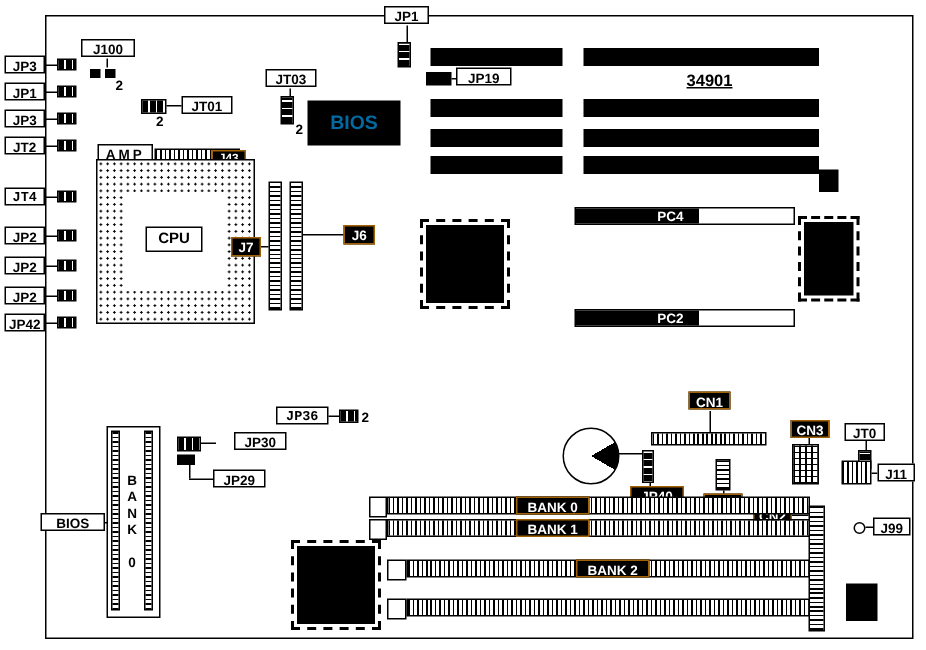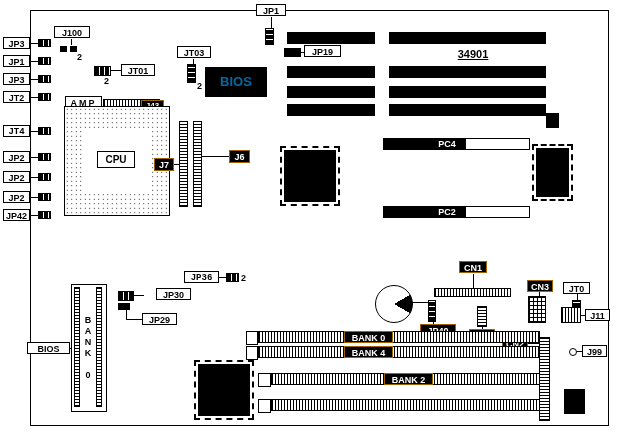--- a/index.html
+++ b/index.html
@@ -210,21 +210,21 @@
   <div class="ln" style="left:219px;top:277px;width:7px;height:1px;"></div>
   <div class="pinhdr" style="left:226px;top:273px;width:13px;height:9px;"></div>
   <div class="txt" style="left:241px;top:273px;">2</div>
 
   <div class="abs board" style="left:246px;top:331px;width:10px;height:12px;"></div>
   <div class="hv" style="left:258px;top:331px;width:282px;height:12px;"></div>
   <div class="lblb" style="left:344px;top:331px;width:49px;height:12px;">BANK 0</div>
 
   <div class="abs board" style="left:246px;top:346px;width:10px;height:12px;"></div>
   <div class="hv" style="left:258px;top:346px;width:282px;height:12px;"></div>
-  <div class="lblb" style="left:344px;top:346px;width:49px;height:12px;">BANK 4</div>
+  <div class="lblb" style="left:344px;top:346px;width:49px;height:12px;">BANK 1</div>
 
   <div class="abs board" style="left:258px;top:373px;width:11px;height:12px;"></div>
   <div class="hv" style="left:271px;top:373px;width:269px;height:12px;"></div>
   <div class="lblb" style="left:384px;top:373px;width:49px;height:12px;">BANK 2</div>
 
   <div class="abs board" style="left:258px;top:399px;width:11px;height:12px;"></div>
   <div class="hv" style="left:271px;top:399px;width:269px;height:12px;"></div>
   <div class="lblb" style="left:388px;top:399px;width:49px;height:12px;margin-top:44px;">BANK 1</div>
 
 </div>

